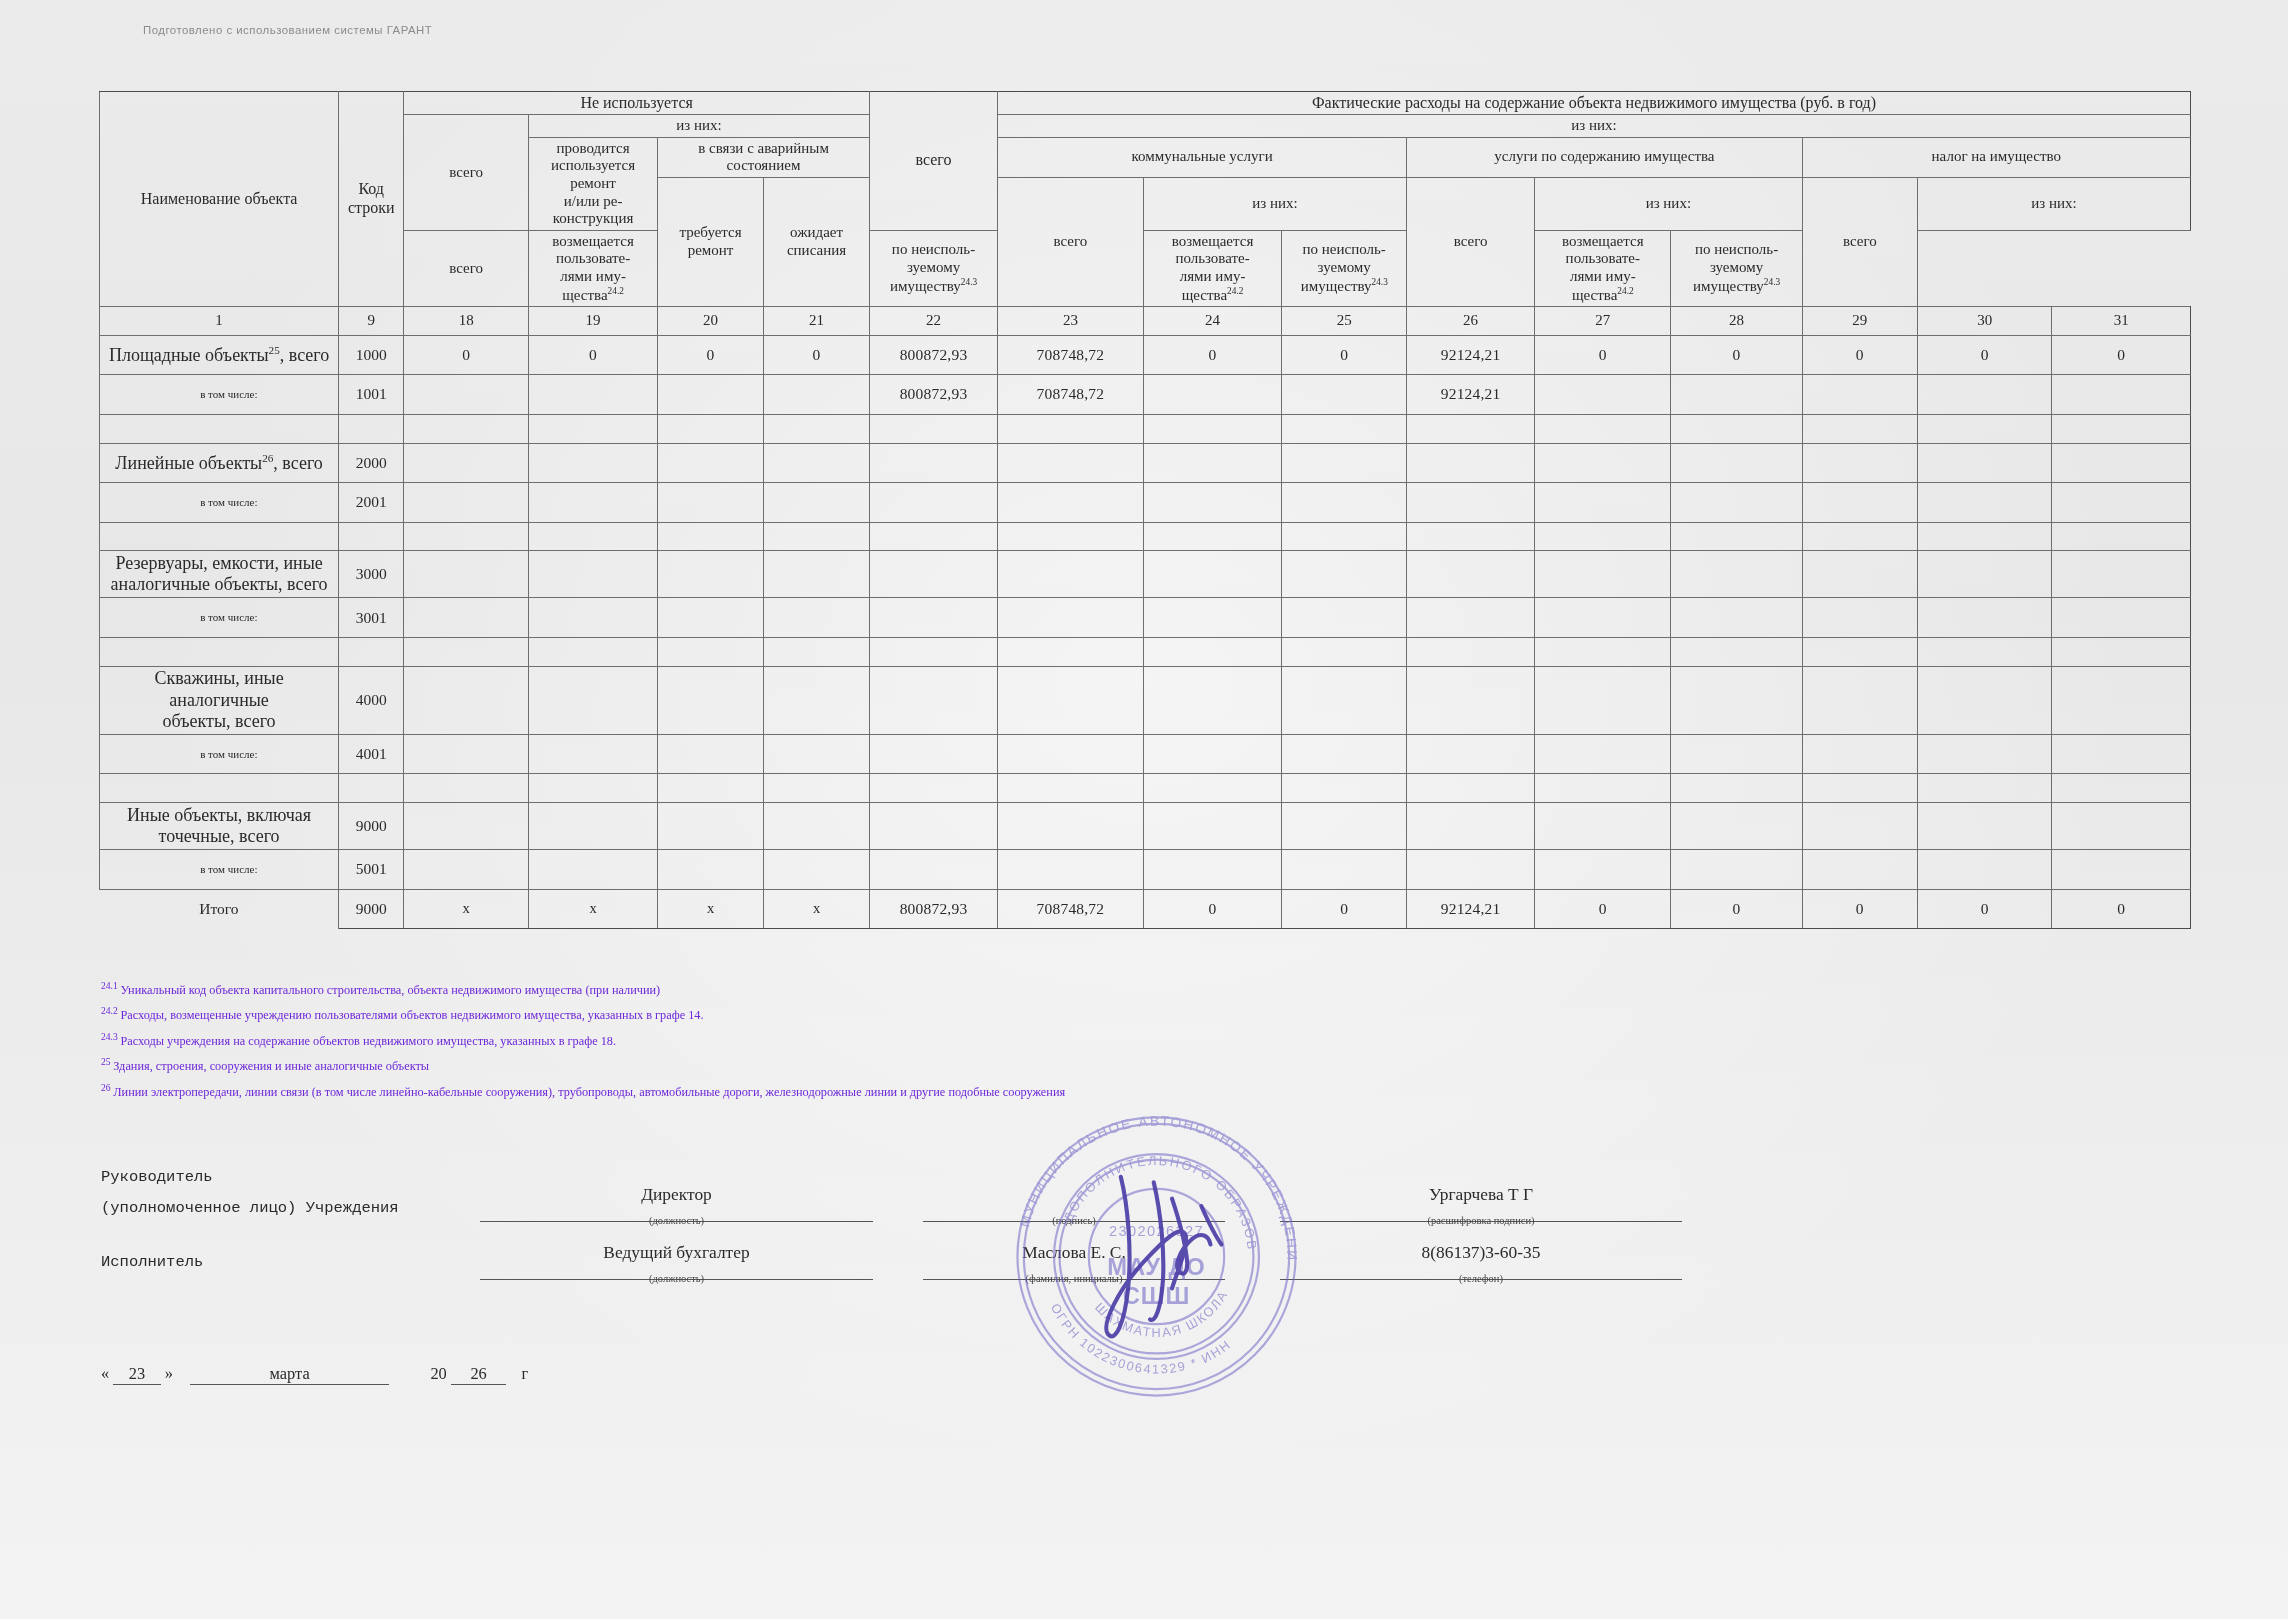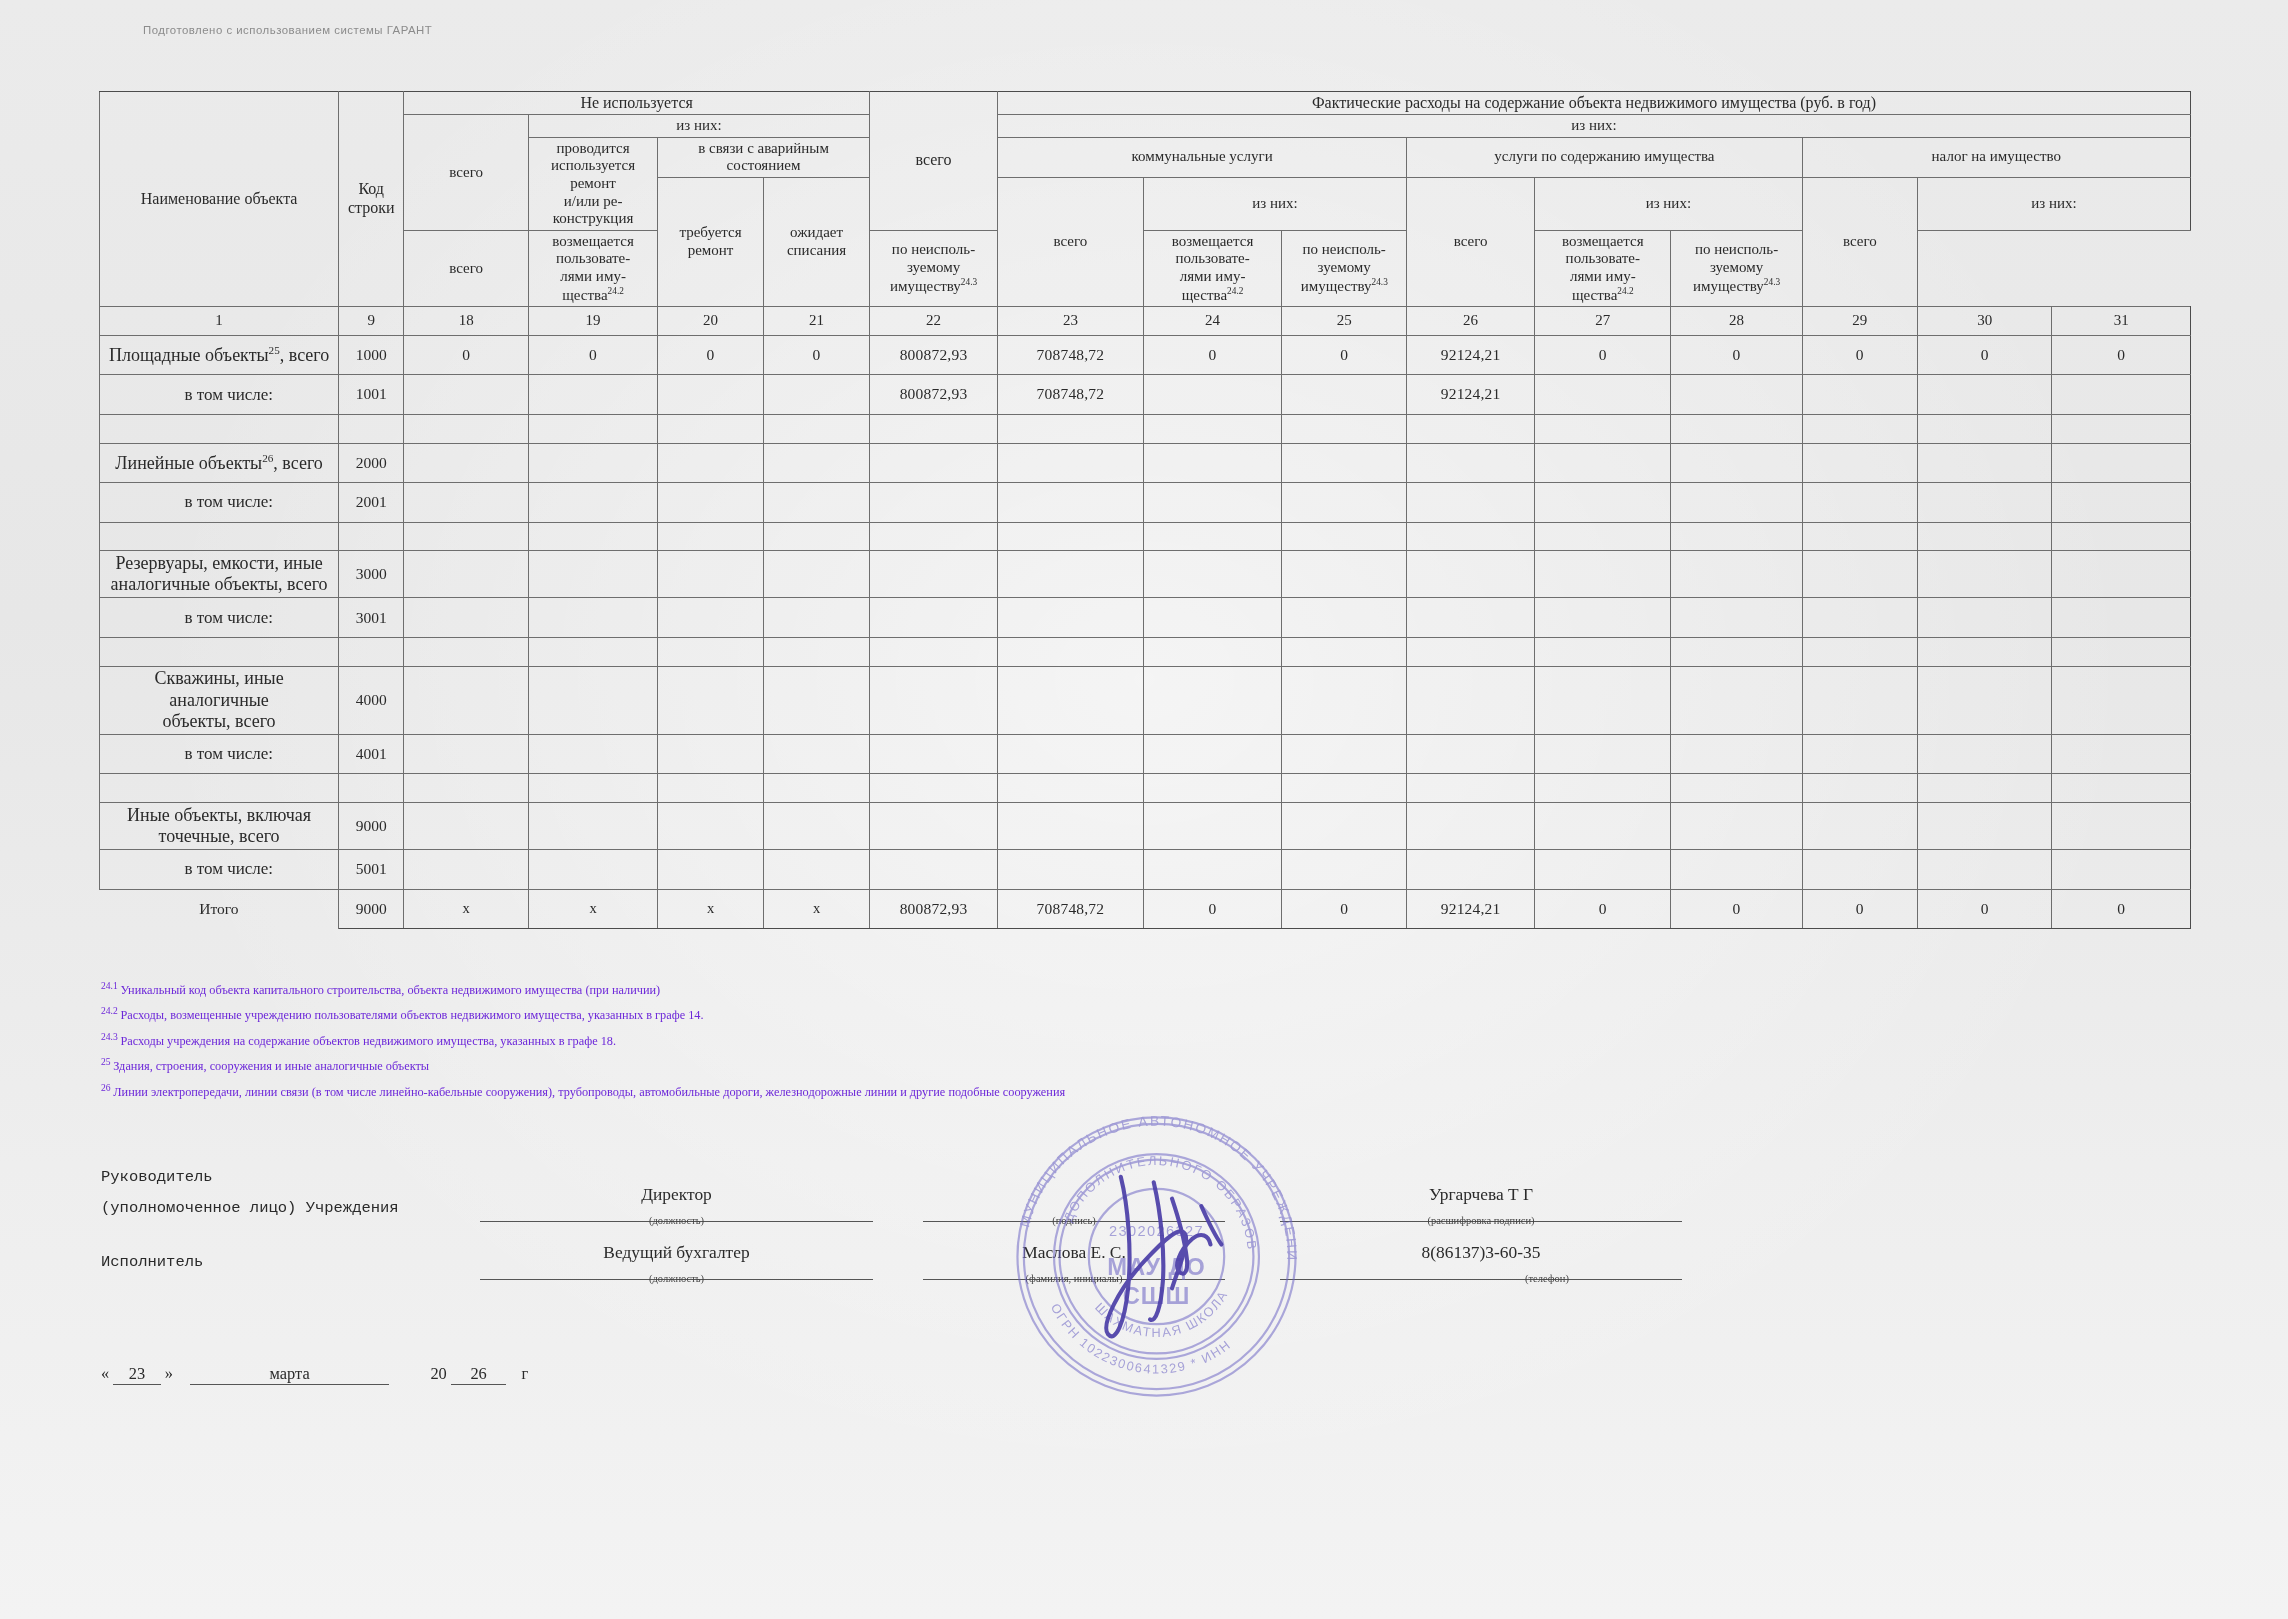--- a/index.html
+++ b/index.html
@@ -71,21 +71,21 @@
   .thick-b { border-bottom: 1.8px solid #4b4b4b !important; }
   .thick-t { border-top: 1.8px solid #4b4b4b !important; }
   .thick-r { border-right: 1.8px solid #4b4b4b !important; }
   .thick-l { border-left: 1.8px solid #4b4b4b !important; }
 
   td.name-cell {
     text-align: left;
     padding-left: 7.3px;
     font-size: 18px;
   }
-  td.name-cell.indent { padding-left: 24px; font-size: 17px; }
+  td.name-cell.indent { padding-left: 24px; font-size: 11px; }
   td.num {
     text-align: right;
     padding-right: 7.3px;
     font-size: 15.5px;
     letter-spacing: 0.2px;
   }
   td.code {
     text-align: center;
     font-size: 15.5px;
   }
@@ -610,21 +610,21 @@
 
     <div class="lbl" style="left:0; top:91px;">Исполнитель</div>
 
     <div class="line-field" style="left:379px; top:80px; width:393px;">Ведущий бухгалтер</div>
     <div class="caption" style="left:379px; top:111px; width:393px;">(должность)</div>
 
     <div class="line-field" style="left:822px; top:80px; width:302px;">Маслова Е. С.</div>
     <div class="caption" style="left:822px; top:111px; width:302px;">(фамилия, инициалы)</div>
 
     <div class="line-field" style="left:1179px; top:80px; width:402px;">8(86137)3-60-35</div>
-    <div class="caption" style="left:1245px; top:111px; width:402px;">(телефон)</div>
+    <div class="caption" style="left:1179px; top:111px; width:402px;">(телефон)</div>
 
     <div class="date-row">
       <span>«</span>
       <span class="date-u" style="width:40px;">23</span>
       <span>»</span>
       <span class="date-u" style="width:192px; margin-left:12.8px;margin-top:36px;">марта</span>
       <span style="margin-left:37px;">20</span>
       <span class="date-u" style="width:48px;">26</span>
       <span style="margin-left:11px;">г</span>
     </div>

